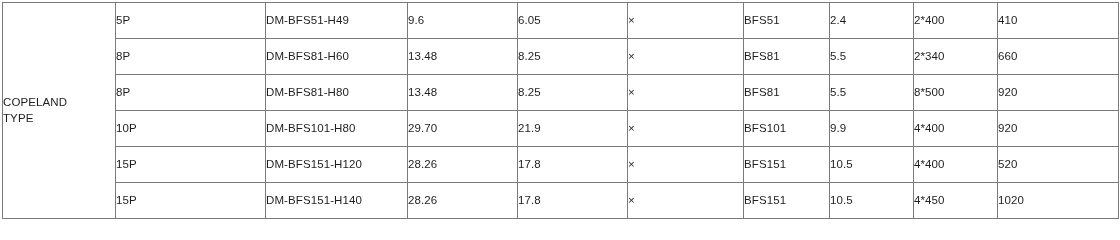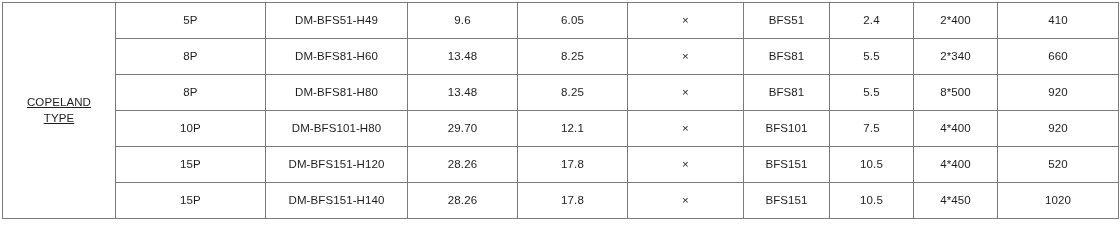--- a/index.html
+++ b/index.html
@@ -25,39 +25,37 @@
     left: 2px;
     top: 2px;
     width: 1116px;
     height: 217px;
     border-collapse: collapse;
     table-layout: fixed;
     background: #ffffff;
   }
   table.spec-table td {
     border: 1px solid #7a7a7a;
-    text-align: center;
     vertical-align: middle;
     font-size: 11.5px;
     line-height: 1.35;
     color: #1e1e1e;
     font-family: "Liberation Sans", sans-serif;
     letter-spacing: 0.1px;
     padding: 0;
     white-space: nowrap;
     overflow: hidden;
   }
   td.brand-cell {
     font-size: 11.5px;
     line-height: 1.45;
     letter-spacing: 0.3px;
   }
   td.brand-cell .brand-line {
     display: block;
-    text-decoration: underline;
   }
   td.cross-cell {
     font-size: 9.5px;
     color: #2a2a2a;
   }
   
   col.c-brand   { width: 113px; }
   col.c-hp      { width: 150px; }
   col.c-model   { width: 142px; }
   col.c-cap1    { width: 110px; }
@@ -121,24 +119,24 @@
         <td class="cross-cell">×</td>
         <td>BFS81</td>
         <td>5.5</td>
         <td>8*500</td>
         <td>920</td>
       </tr>
       <tr>
         <td>10P</td>
         <td>DM-BFS101-H80</td>
         <td>29.70</td>
-        <td>12.1</td>
+        <td>21.9</td>
         <td class="cross-cell">×</td>
         <td>BFS101</td>
-        <td>7.5</td>
+        <td>9.9</td>
         <td>4*400</td>
         <td>920</td>
       </tr>
       <tr>
         <td>15P</td>
         <td>DM-BFS151-H120</td>
         <td>28.26</td>
         <td>17.8</td>
         <td class="cross-cell">×</td>
         <td>BFS151</td>

